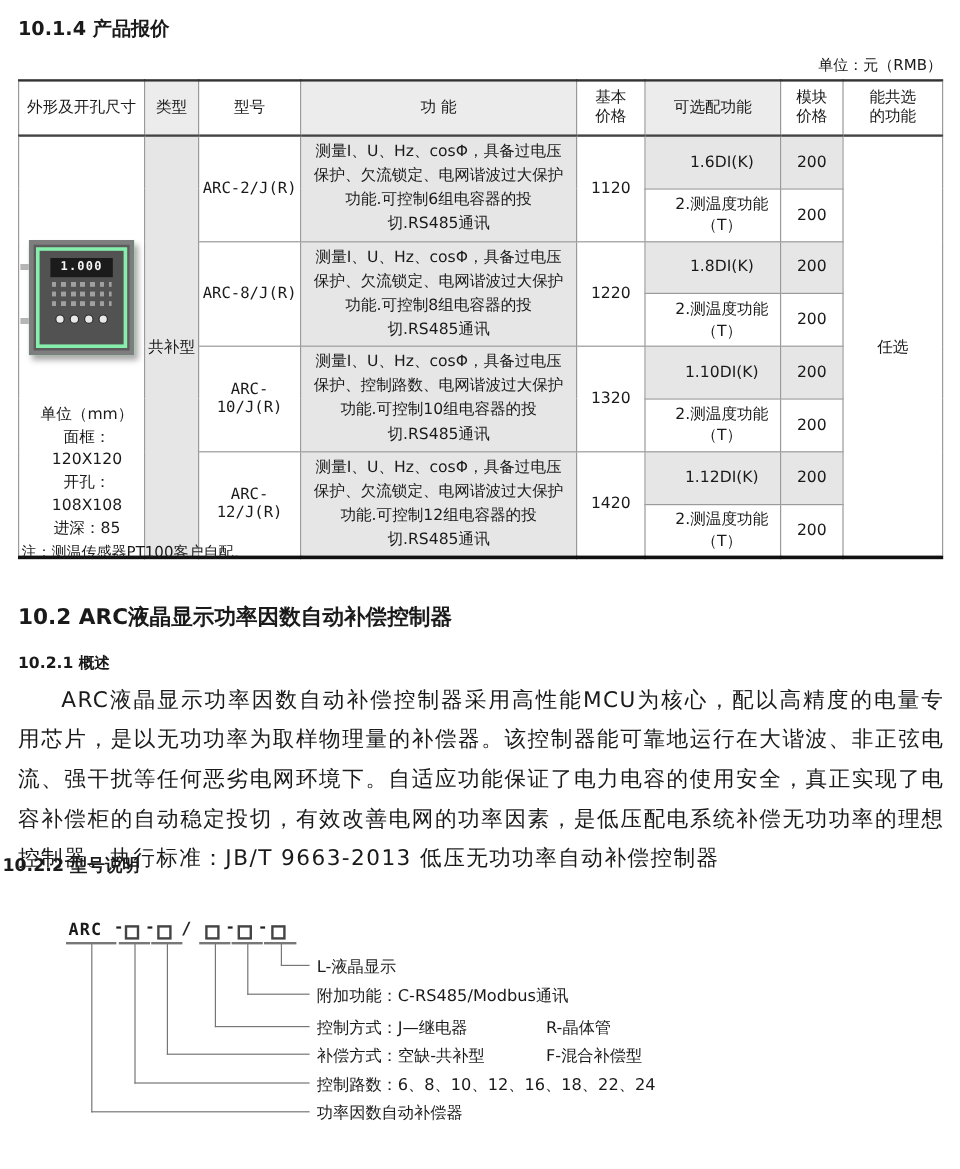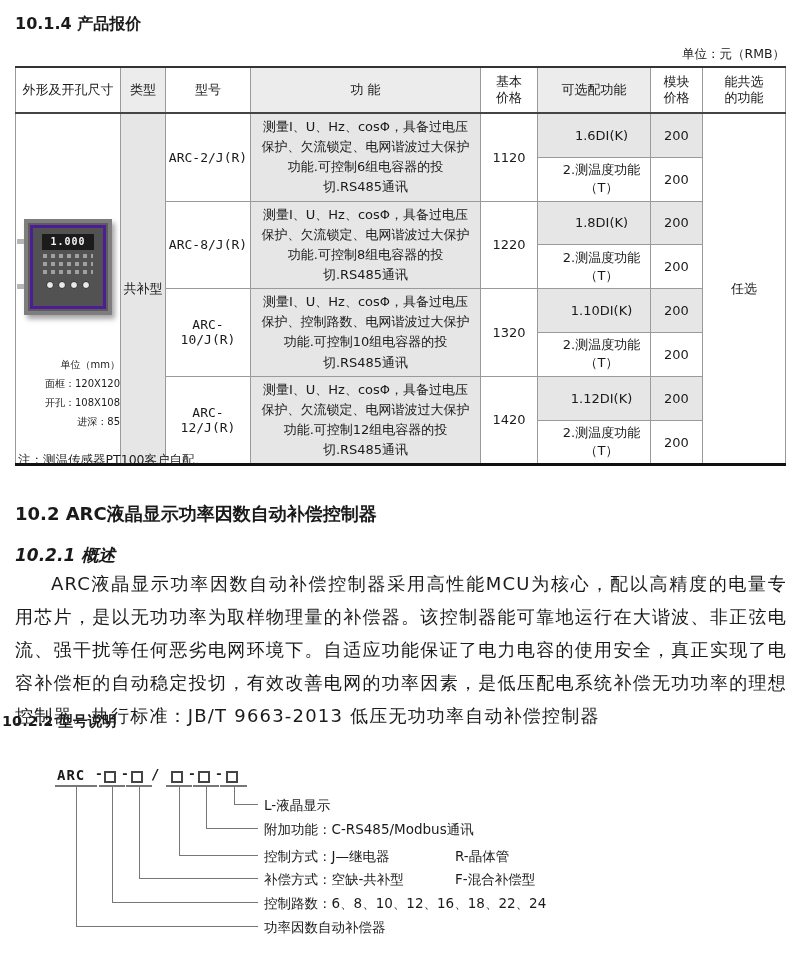--- a/index.html
+++ b/index.html
@@ -6,21 +6,21 @@
   html,body { background:#fff; }
   .page {
     position: relative; width: 800px; height: 974px; background:#fff;
     font-family: "DejaVu Sans", sans-serif; color:#1a1a1a; overflow:hidden;
   }
   
   .h1014 { position:absolute; left:15px; top:14px; font-size:16px; font-weight:bold;text-align:center; }
   .unit-note { position:absolute; right:15px; top:46px; font-size:12.5px; }
   .tbl-note { position:absolute; left:18px; top:452px; font-size:12.5px; }
   .h102 { position:absolute; left:15px; top:502px; font-size:18px; font-weight:bold; }
-  .h1021 { position:absolute; left:15px; top:544px; font-size:17px; font-weight:bold;font-style:italic; }
+  .h1021 { position:absolute; left:15px; top:544px; font-size:13px; font-weight:bold; }
   .overview {
     position:absolute; left:15px; top:567px; width:772px;
     font-size:18px; line-height:33px; letter-spacing:1.2px;
     text-align:justify; text-indent:2em;
   }
   .h1022 { position:absolute; left:2px; top:712px; font-size:14.5px; font-weight:bold; }
 
   
   table.pricing {
     position:absolute; left:15px; top:66px; width:770px;
@@ -38,40 +38,40 @@
   .shade { background:#e6e6e6; }
   .c-type { background:#e6e6e6; }
   .c-func { background:#e6e6e6; text-align:left; padding:3px 10px; line-height:1.55; font-size:12.8px; }
   .c-model { font-family:"DejaVu Sans Mono", monospace; font-size:12.5px; }
   .c-opt { text-align:left; padding-left:15px; }
   .c-img { vertical-align:top; padding-top:72px; background:#fff; }
 
   
   .device {
     position:relative; width:88px; height:96px; margin:0 auto;
-    background:#4c1d95;
+    background:#86efac;
     box-shadow: inset 0 0 0 4px #7e7e7e, inset 0 0 0 6px #5c5c5c, 3px 4px 5px rgba(0,0,0,.35);
   }
   .device::before, .device::after {
     content:""; position:absolute; left:-7px; width:7px; height:5px; background:#b5b5b5;
   }
   .device::before { top:20px; }
   .device::after { bottom:26px; }
   .dev-face { position:absolute; inset:9px; background:#525252; }
   .dev-screen {
     width:52px; height:16px; margin:6px auto 4px; background:#1b1b1b;
     color:#f5f5f5; font:bold 10px/16px "DejaVu Sans Mono", monospace;
     text-align:center; letter-spacing:1px;
   }
   .dev-row { width:50px; height:4px; margin:4px auto 0;
     background: repeating-linear-gradient(90deg, #a0a0a0 0 4px, transparent 4px 8px); }
   .dev-btns { display:flex; gap:4px; justify-content:center; margin-top:7px; }
   .dev-btn { width:8px; height:8px; border-radius:50%; background:#e9e9e9; border:1px solid #2e2e2e; }
 
-  .dims { margin-top:40px; padding-left:9px; text-align:right; font-size:10px; line-height:19px; }
+  .dims { margin-top:40px; padding-left:9px; text-align:center; font-size:13px; line-height:19px; }
 
   
   .diag { position:absolute; left:0; top:755px; width:800px; height:210px; }
   .d-prefix { position:absolute; left:57px; top:12px; font:bold 14px "DejaVu Sans Mono", monospace; letter-spacing:1px; }
   .d-box { position:absolute; top:16px; width:12px; height:12px; border:2px solid #444; background:#fff; }
   .d-dash { position:absolute; top:11px; font:bold 13px "DejaVu Sans Mono", monospace; color:#222; }
   .d-slash { position:absolute; left:151px; top:11px; font:bold 14px "DejaVu Sans Mono", monospace; color:#222; }
   .d-ul { position:absolute; top:30px; height:2px; background:#777; }
   .d-conn { position:absolute; top:31px; border-left:1.5px solid #777; border-bottom:1.5px solid #777; }
   .d-label { position:absolute; left:264px; font-size:13.5px; white-space:nowrap; }

